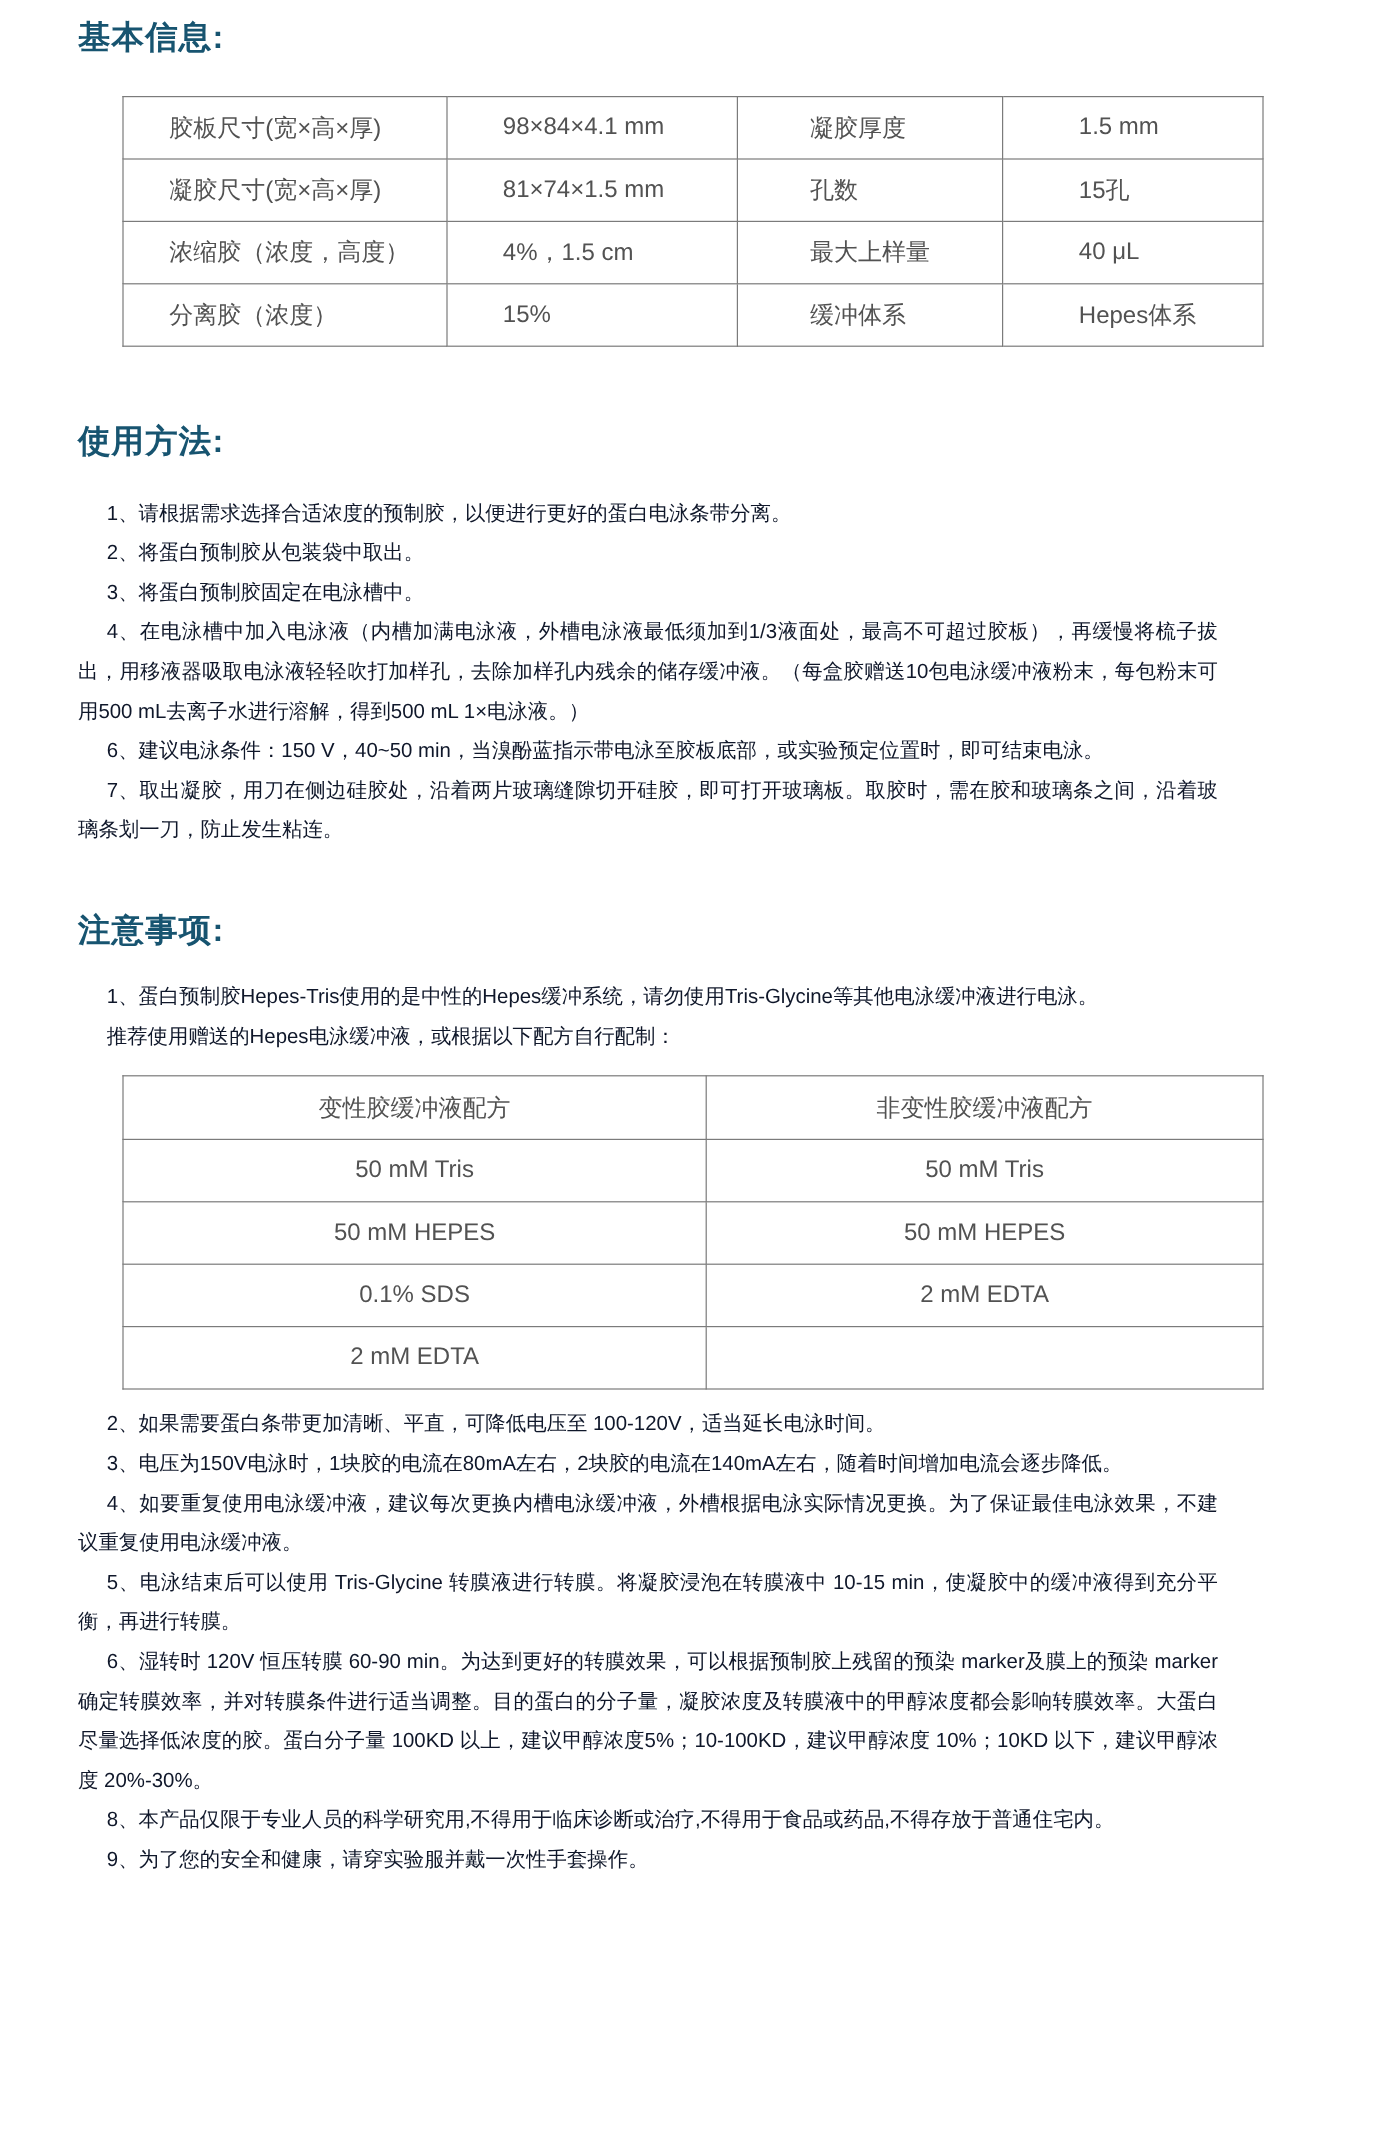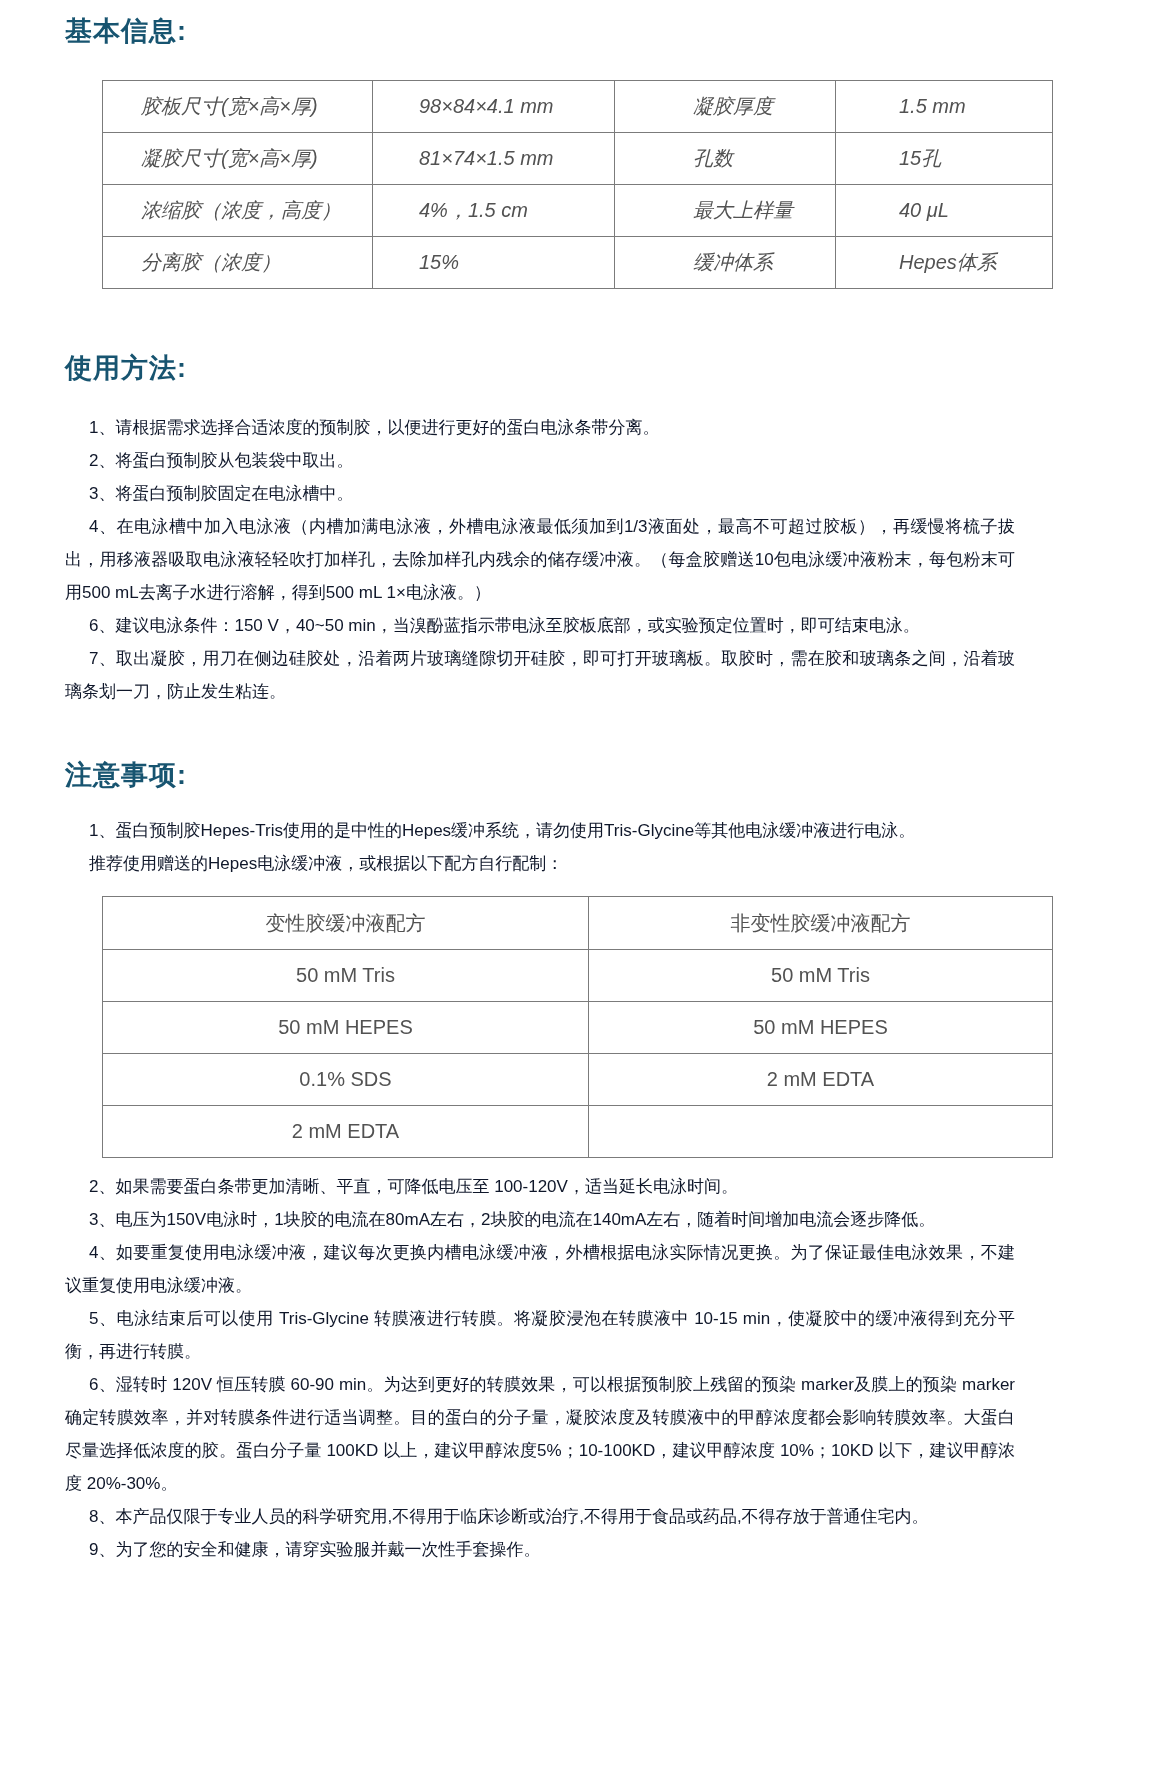--- a/index.html
+++ b/index.html
@@ -38,24 +38,24 @@
     margin-left: 37px;
   }
   table.grid td {
     border: 1px solid var(--border-color, #7b7b7b);
     font-size: 20px;
     color: #525252;
     padding: 0;
     overflow: hidden;
     white-space: nowrap;
   }
-  table.info td { height: 51px; font-style: italic; }
+  table.info td { height: 51px; }
   table.info td.l1 { padding-left: 38px; }
   table.info td.v1 { padding-left: 46px; }
-  table.info td.l2 { padding-left: 78px; }
+  table.info td.l2 { padding-left: 60px; }
   table.info td.v2 { padding-left: 63px; }
 
   table.buffer { margin-top: 16px; margin-bottom: 12px; }
   table.buffer td {
     height: 51px;
     text-align: center;
   }
   table.buffer tr.hdr td { height: 52px; margin-top: 12px; }
 
   .para {

